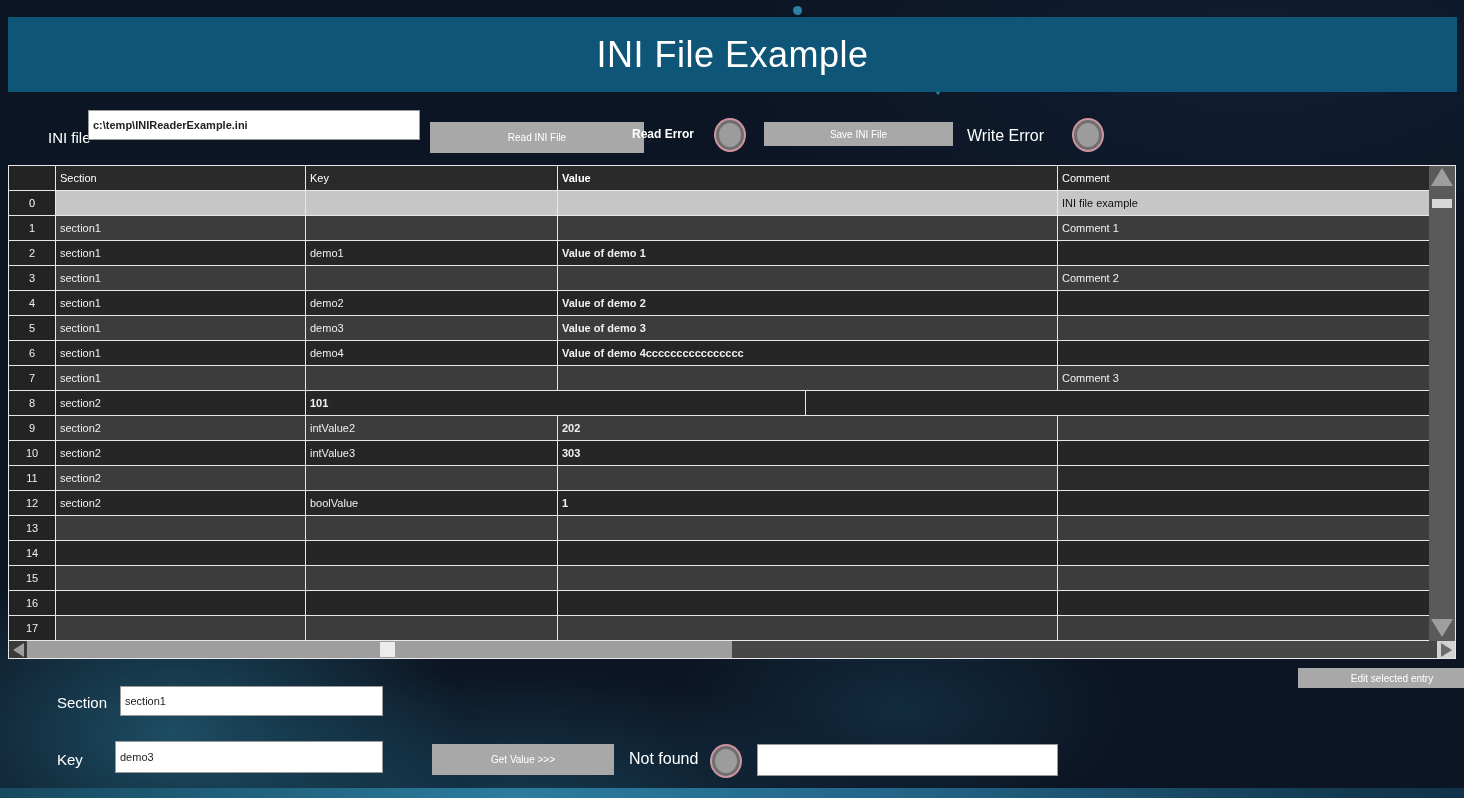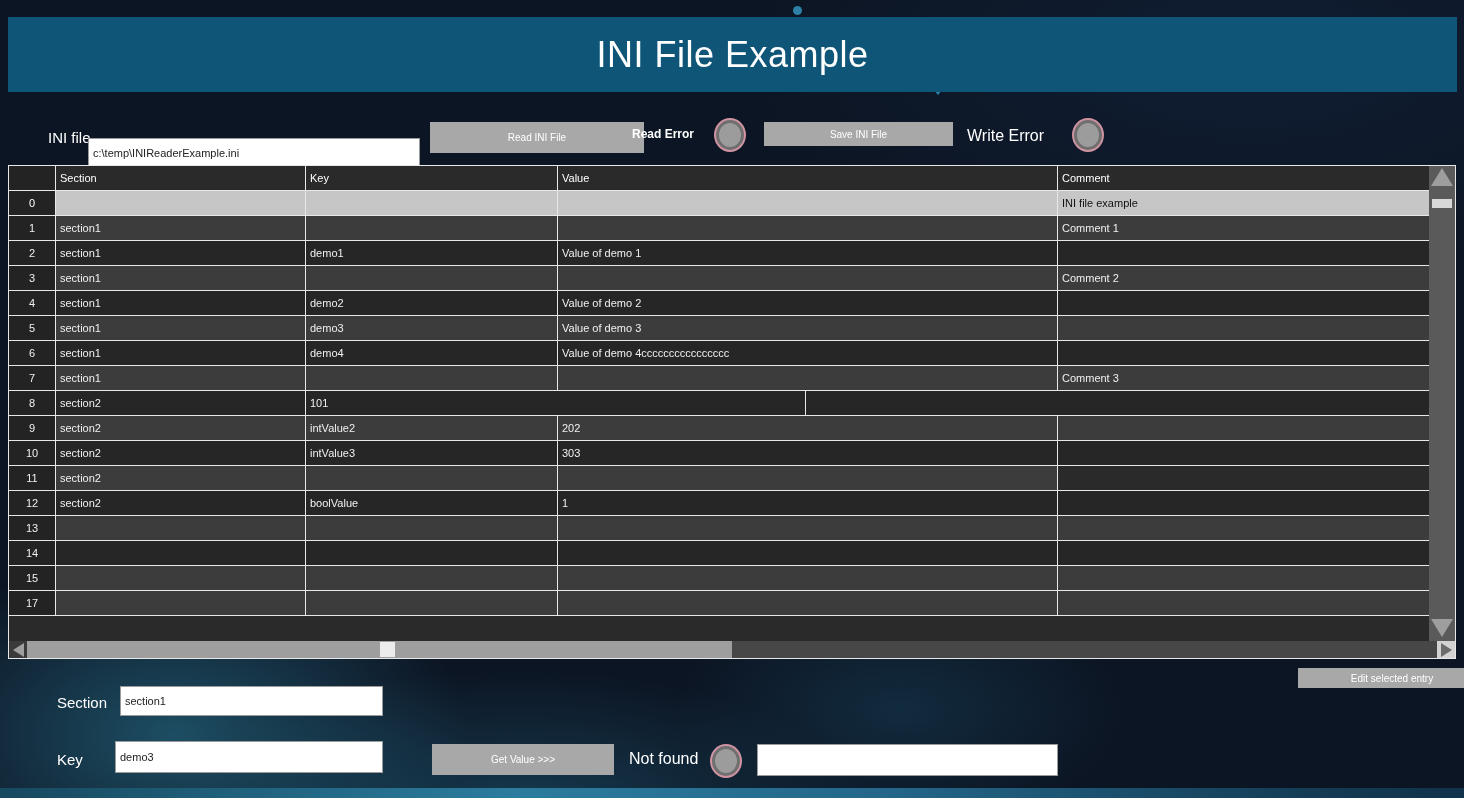--- a/index.html
+++ b/index.html
@@ -32,38 +32,38 @@
   .lbl{font-size:15px;color:#fff;white-space:nowrap;}
   .btn{background:#a8a8a8;color:#fff;border:none;font-family:"Liberation Sans",sans-serif;
        font-size:10px;display:flex;align-items:center;justify-content:center;cursor:pointer;}
   .tf{background:#fff;border:1px solid #9a9a9a;font-family:"Liberation Sans",sans-serif;
       font-size:11px;color:#222;padding:0 0 0 4px;box-sizing:border-box;}
   .led{width:22px;height:24px;border-radius:50%;background:#9c9c9c;border:3px solid #6f6f6f;
        box-shadow:0 0 0 2px #cf93a1;box-sizing:content-box;}
 
   
   .ini-label{left:14px;top:129px;margin-left:34px;}
-  .ini-path{left:88px;top:138px;width:332px;height:30px;}
+  .ini-path{left:88px;top:110px;width:332px;height:30px;font-weight:bold;}
   .btn-read{left:430px;top:122px;width:214px;height:31px;}
   .read-err-lbl{left:632px;top:127px;font-size:12px;font-weight:bold;}
   .led-read{left:716px;top:120px;}
   .btn-save{left:764px;top:122px;width:189px;height:24px;}
   .write-err-lbl{left:967px;top:127px;font-size:16px;}
   .led-write{left:1074px;top:120px;}
 
   
   .table-wrap{left:8px;top:165px;width:1446px;height:492px;border:1px solid #e8e8e8;background:#2a2a2a;box-sizing:content-box;}
   .grid-area{position:absolute;left:0;top:0;right:0;height:475px;overflow:hidden;}
   .trow{display:flex;height:25px;line-height:24px;box-sizing:border-box;border-bottom:1px solid #e8e8e8;width:calc(100% - 26px);}
   .cell{box-sizing:border-box;border-right:1px solid #e8e8e8;font-size:11px;color:#f0f0f0;
         padding:0 4px;overflow:hidden;white-space:nowrap;}
   .cell.num{width:47px;text-align:center;background:#232323;padding:0;}
   .cell.c0{width:250px;}
   .cell.c1{width:252px;}
-  .cell.c2{width:500px;}
+  .cell.c2{width:500px;font-weight:bold;}
   .cell.c3{flex:1;border-right:none;}
   .trow.header{background:#2a2a2a;}
   .trow.header .cell{color:#fff;}
   .trow.even .cell{background:#262626;}
   .trow.odd .cell{background:#3c3c3c;}
   .trow.even .cell.num,.trow.odd .cell.num{background:#232323;}
   .trow.sel .cell{background:#c6c6c6;color:#111;}
   .trow.sel .cell.num{background:#232323;color:#fff;}
 
   
@@ -223,20 +223,27 @@
         </div>
         <div class="trow even">
           <div class="cell num">14</div>
           <div class="cell c0"></div>
           <div class="cell c1"></div>
           <div class="cell c2"></div>
           <div class="cell c3"></div>
         </div>
         <div class="trow odd">
           <div class="cell num">15</div>
+          <div class="cell c0"></div>
+          <div class="cell c1"></div>
+          <div class="cell c2"></div>
+          <div class="cell c3"></div>
+        </div>
+        <div class="trow even">
+          <div class="cell num">16</div>
           <div class="cell c0"></div>
           <div class="cell c1"></div>
           <div class="cell c2"></div>
           <div class="cell c3"></div>
         </div>
         <div class="trow odd">
           <div class="cell num">17</div>
           <div class="cell c0"></div>
           <div class="cell c1"></div>
           <div class="cell c2"></div>

